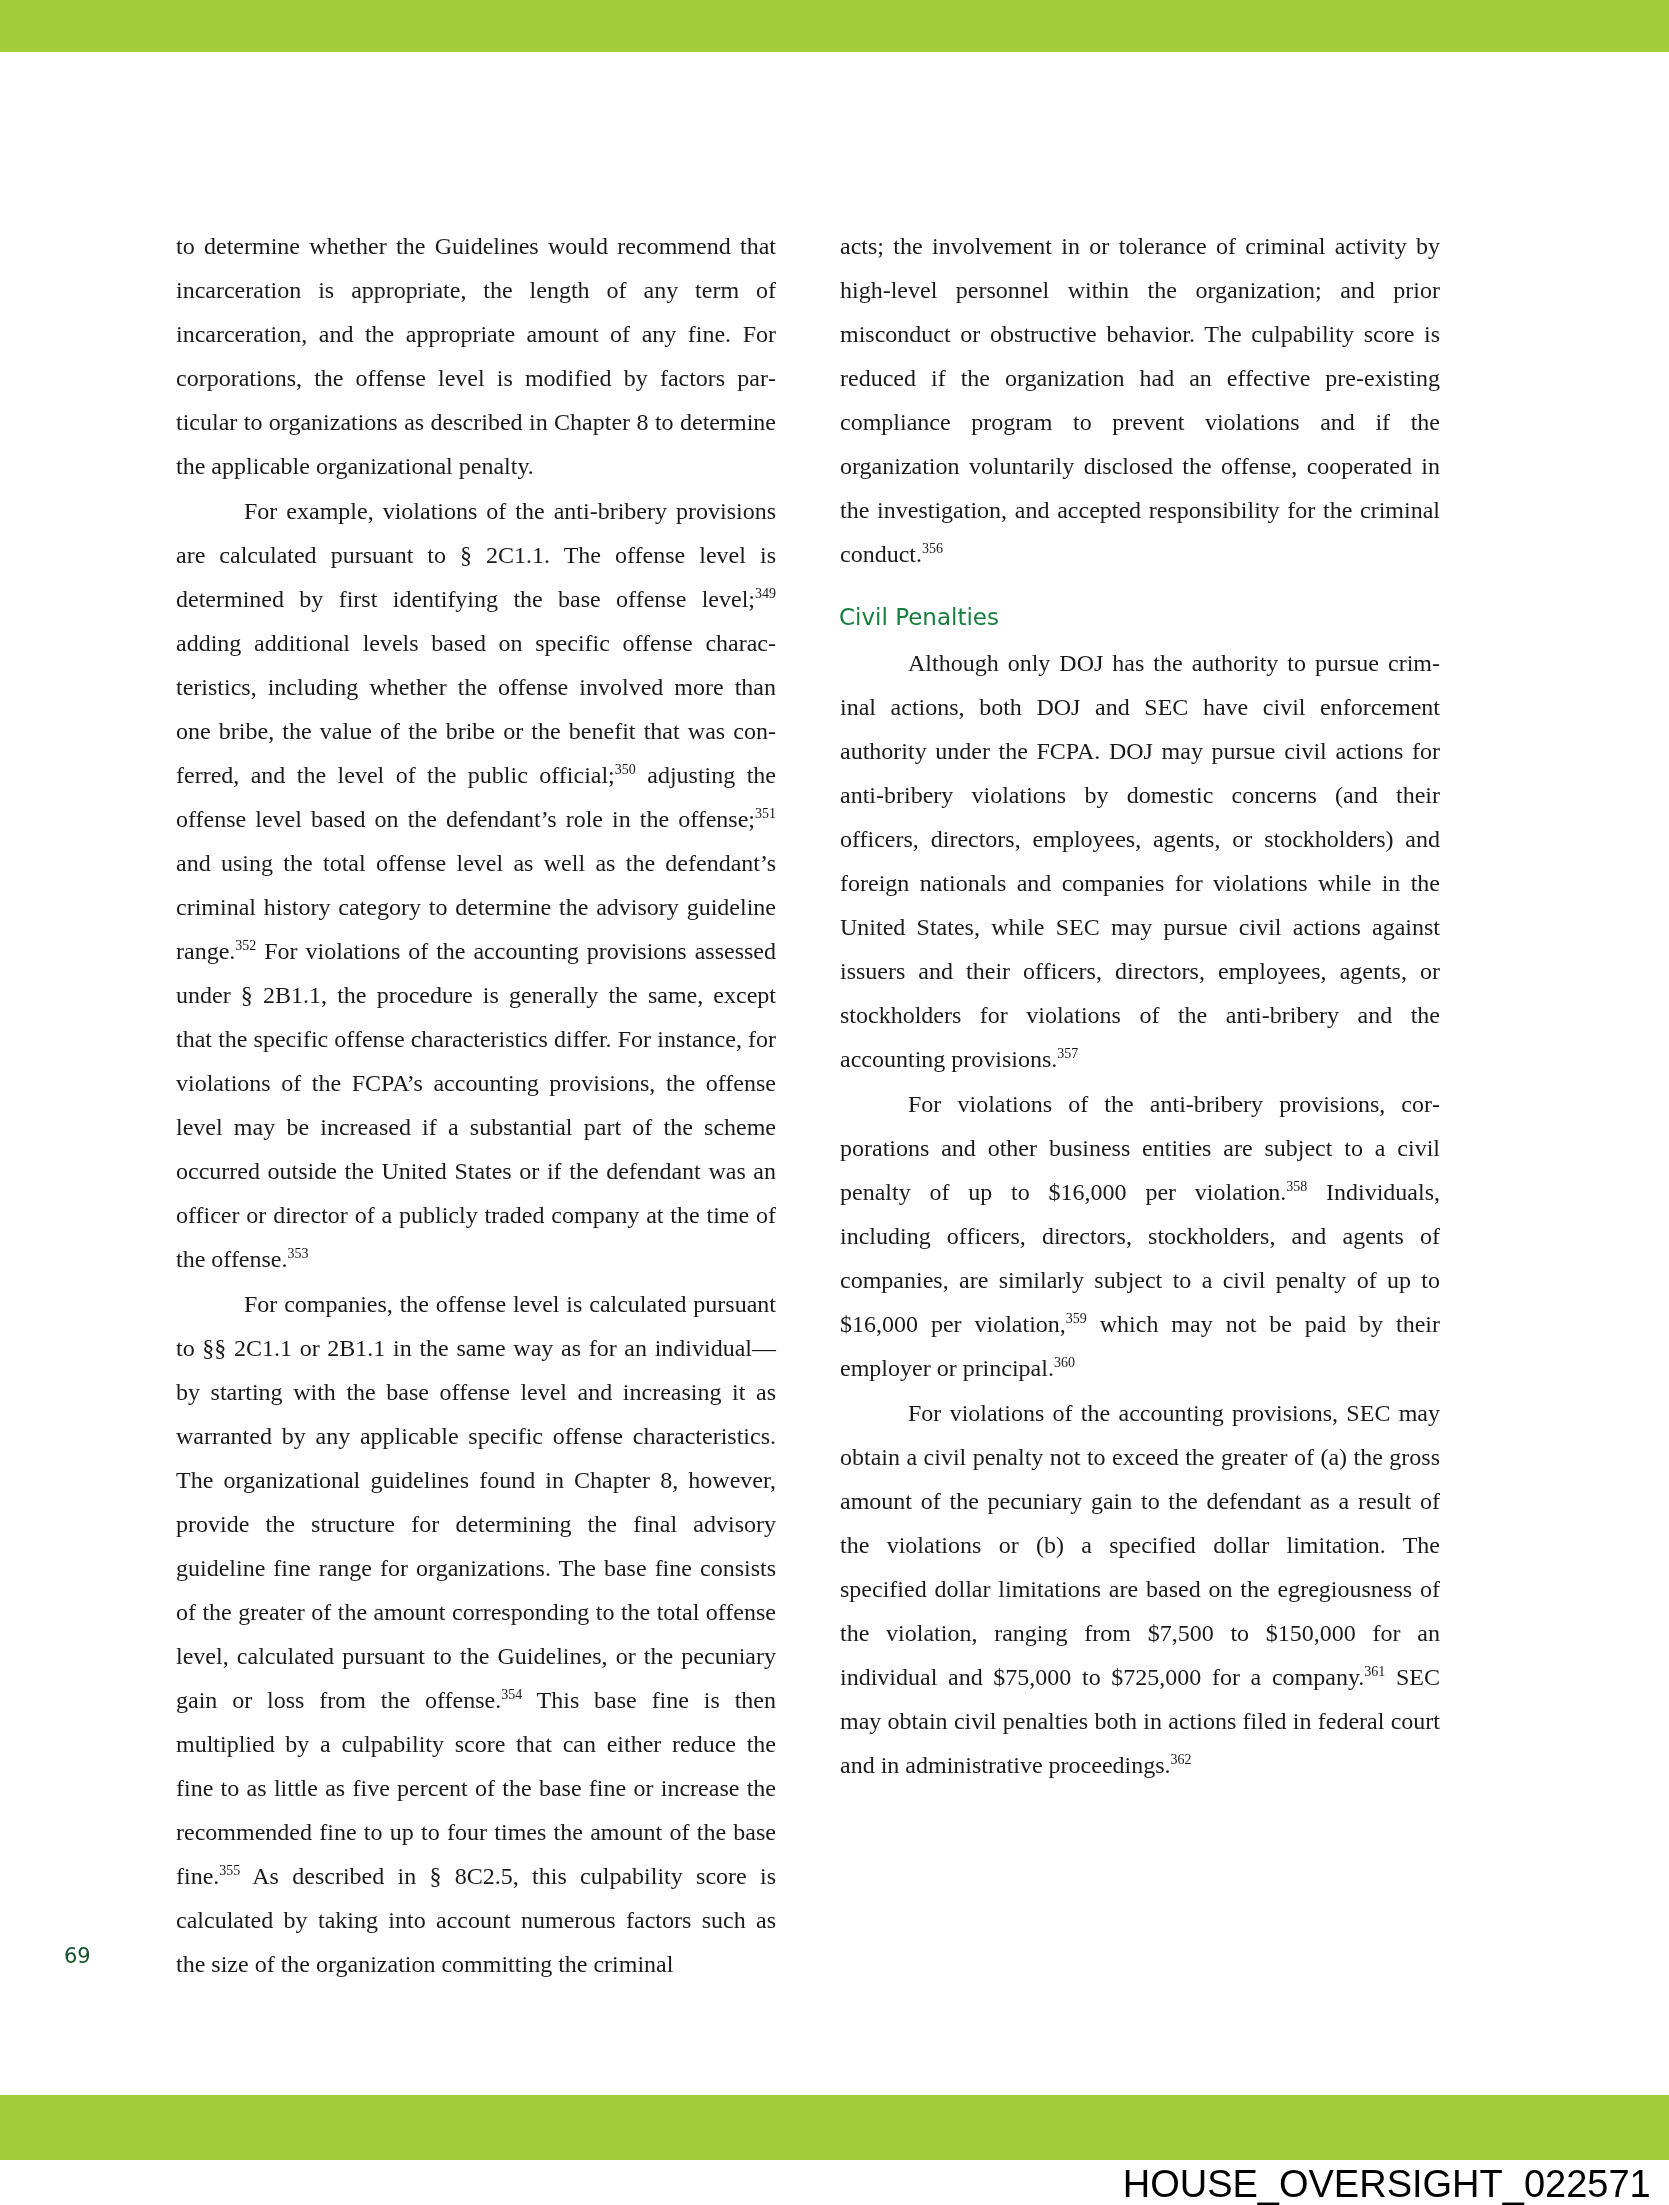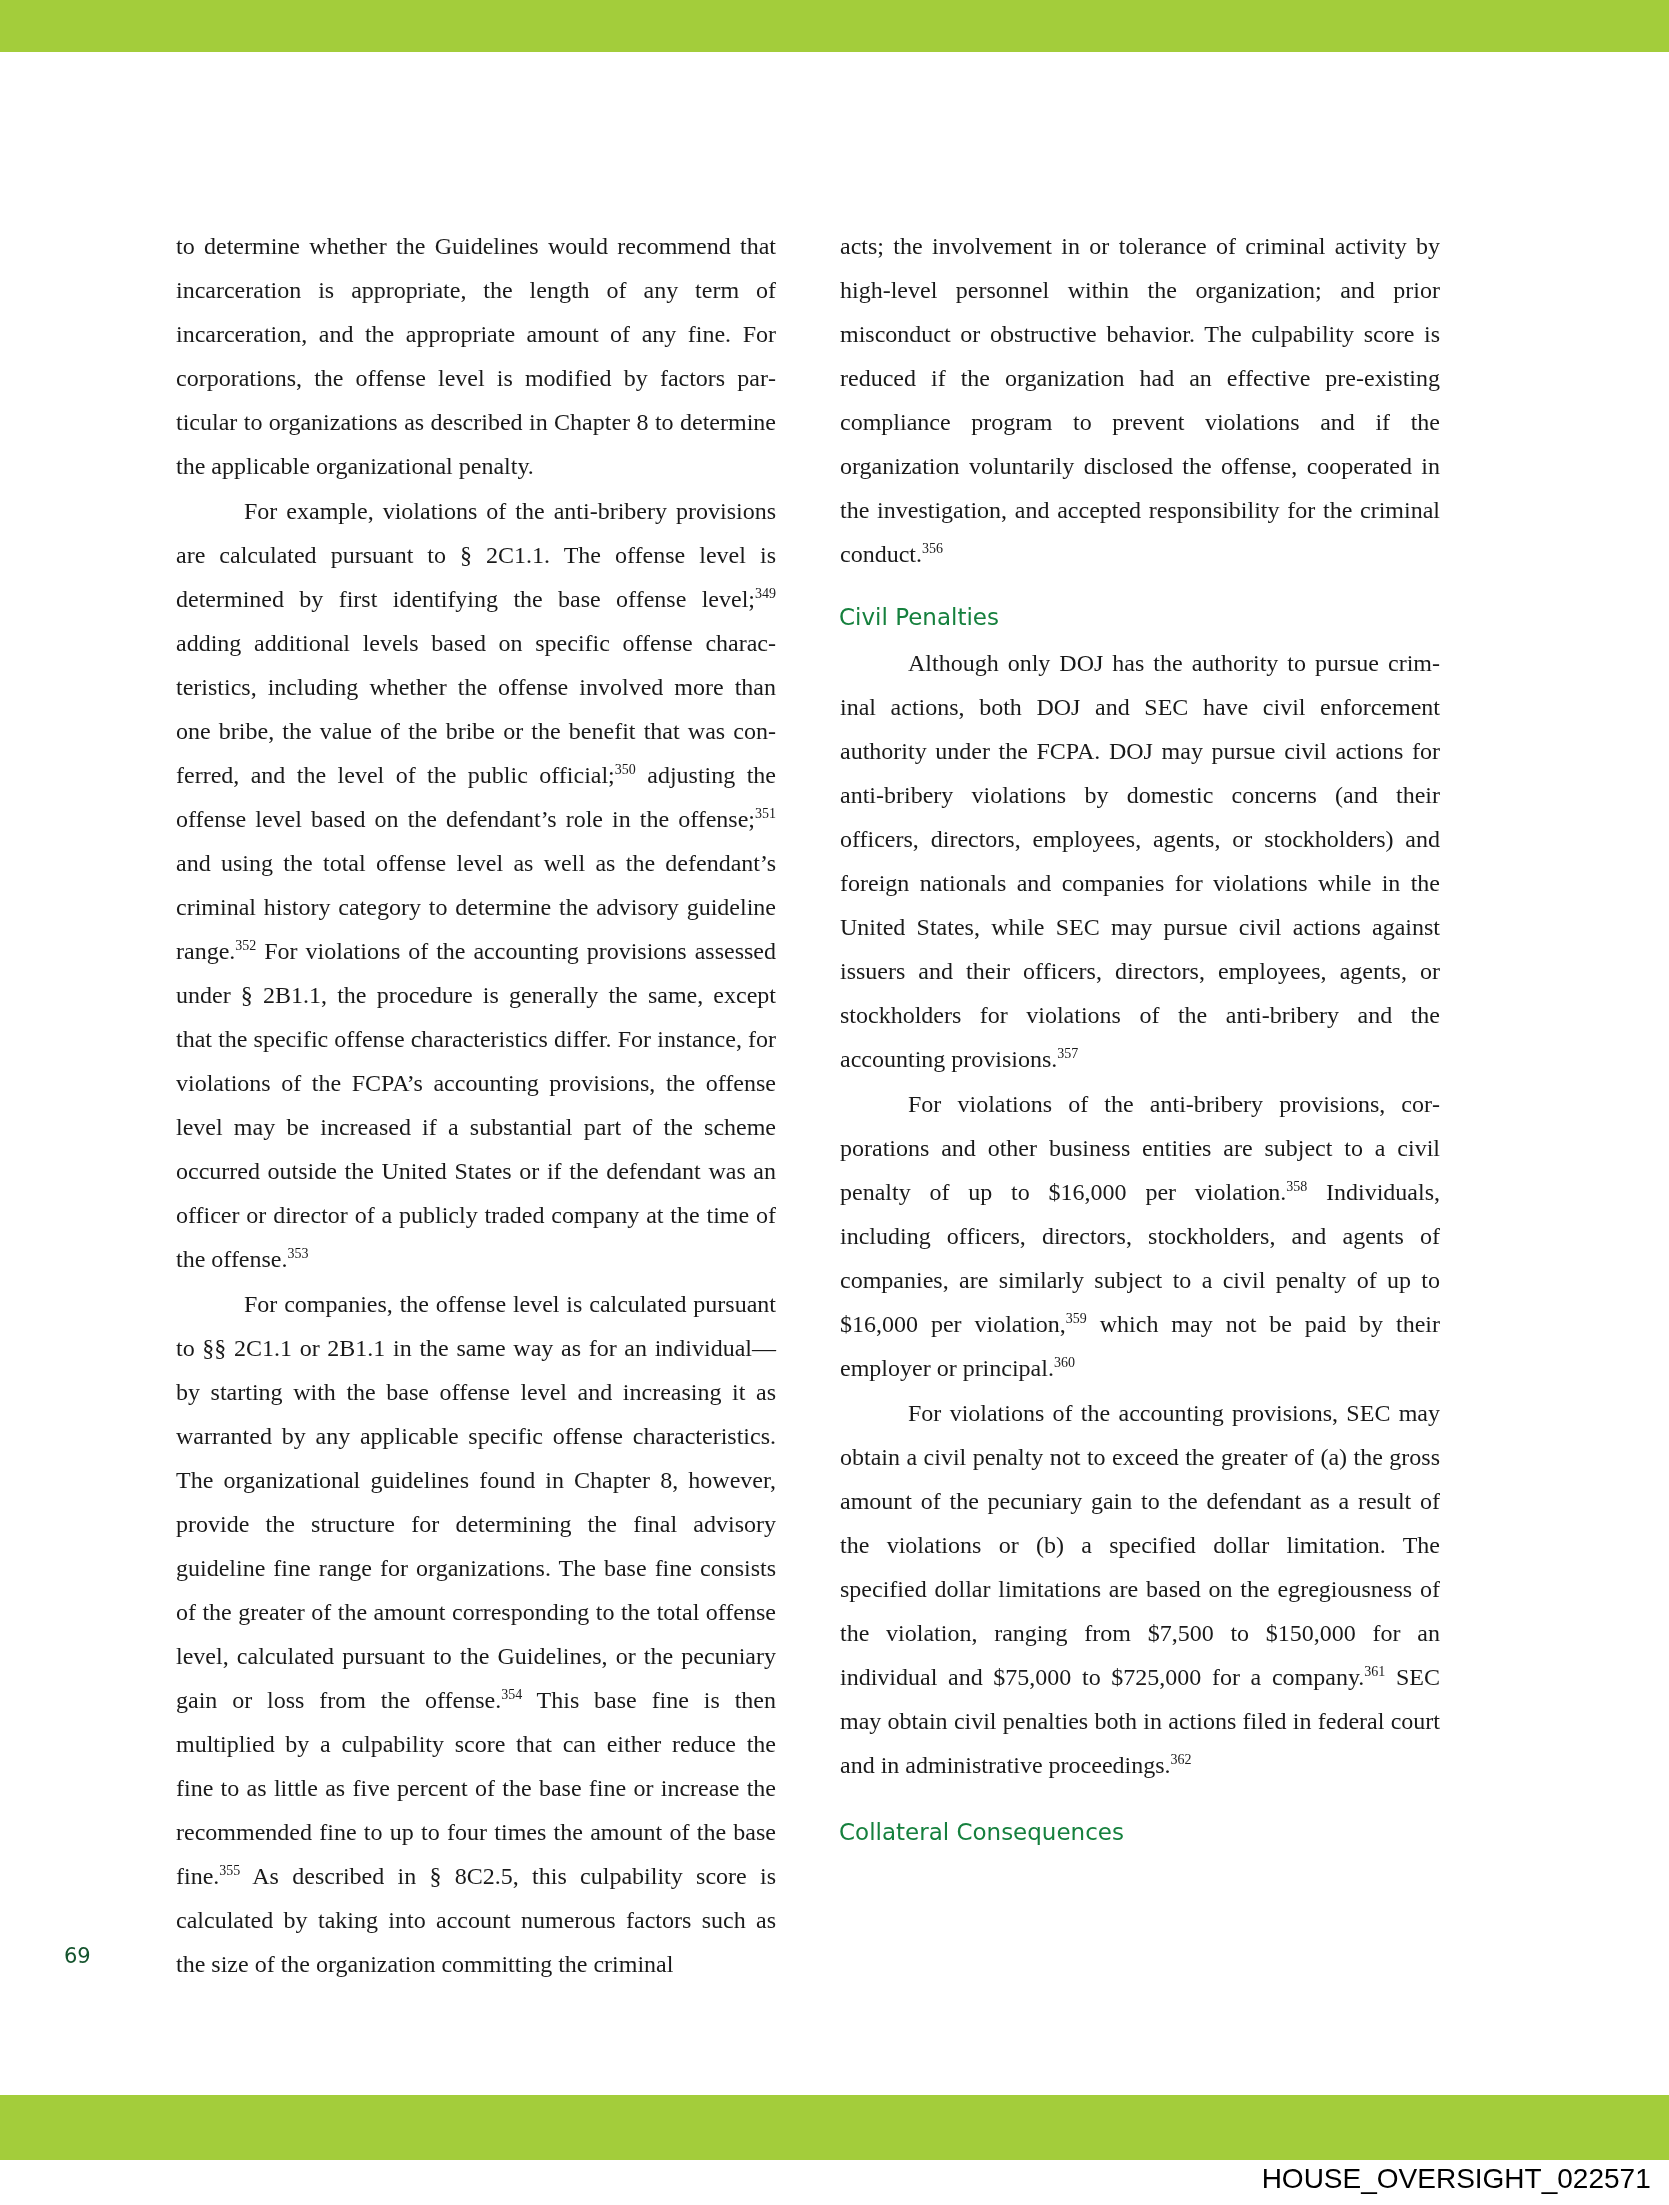--- a/index.html
+++ b/index.html
@@ -68,21 +68,21 @@
       top: 1944px;
       font-family: "DejaVu Sans", "Liberation Sans", sans-serif;
       font-size: 21px;
       color: #14532d;
     }
     .bates {
       position: absolute;
       right: 18.3px;
       top: 2163px;
       font-family: "Liberation Sans", "DejaVu Sans", sans-serif;
-      font-size: 28px;
+      font-size: 38px;
       color: #000;
       letter-spacing: 0px;
     }
   </style>
 </head>
 <body>
 
 <div class="top-band"></div>
 
 <div class="column col-left">
@@ -92,21 +92,20 @@
 </div>
 
 <div class="column col-right">
   <p><span>acts; the involvement in or tolerance of criminal activ­ity by high-level personnel within the organization; and prior misconduct or obstructive behavior. The culpability score is reduced if the organization had an effective pre-existing compliance program to prevent violations and if the organization voluntarily disclosed the offense, cooper­ated in the investigation, and accepted responsibility for the criminal conduct.</span><sup>356</sup></p>
 
   <h2 class="section-heading h-civil">Civil Penalties</h2>
   <p class="indent"><span>Although only DOJ has the authority to pursue crim­inal actions, both DOJ and SEC have civil enforcement authority under the FCPA. DOJ may pursue civil actions for anti-bribery violations by domestic concerns (and their officers, directors, employees, agents, or stockholders) and foreign nationals and companies for violations while in the United States, while SEC may pursue civil actions against issuers and their officers, directors, employees, agents, or stockholders for violations of the anti-bribery and the accounting provisions.</span><sup>357</sup></p>
   <p class="indent"><span>For violations of the anti-bribery provisions, cor­porations and other business entities are subject to a civil penalty of up to $16,000 per violation.</span><sup>358</sup><span> Individuals, including officers, directors, stockholders, and agents of companies, are similarly subject to a civil penalty of up to $16,000 per violation,</span><sup>359</sup><span> which may not be paid by their employer or principal.</span><sup>360</sup></p>
   <p class="indent"><span>For violations of the accounting provisions, SEC may obtain a civil penalty not to exceed the greater of (a) the gross amount of the pecuniary gain to the defendant as a result of the violations or (b) a specified dollar limitation. The specified dollar limitations are based on the egregious­ness of the violation, ranging from $7,500 to $150,000 for an individual and $75,000 to $725,000 for a company.</span><sup>361</sup><span> SEC may obtain civil penalties both in actions filed in fed­eral court and in administrative proceedings.</span><sup>362</sup></p>
 
-  <h2 class="section-heading h-collateral">Collateral Consequences</h2>
 </div>
 
 <div class="page-number">69</div>
 
 <div class="bottom-band"></div>
 
 <div class="bates">HOUSE_OVERSIGHT_022571</div>
 
 
 </body></html>

